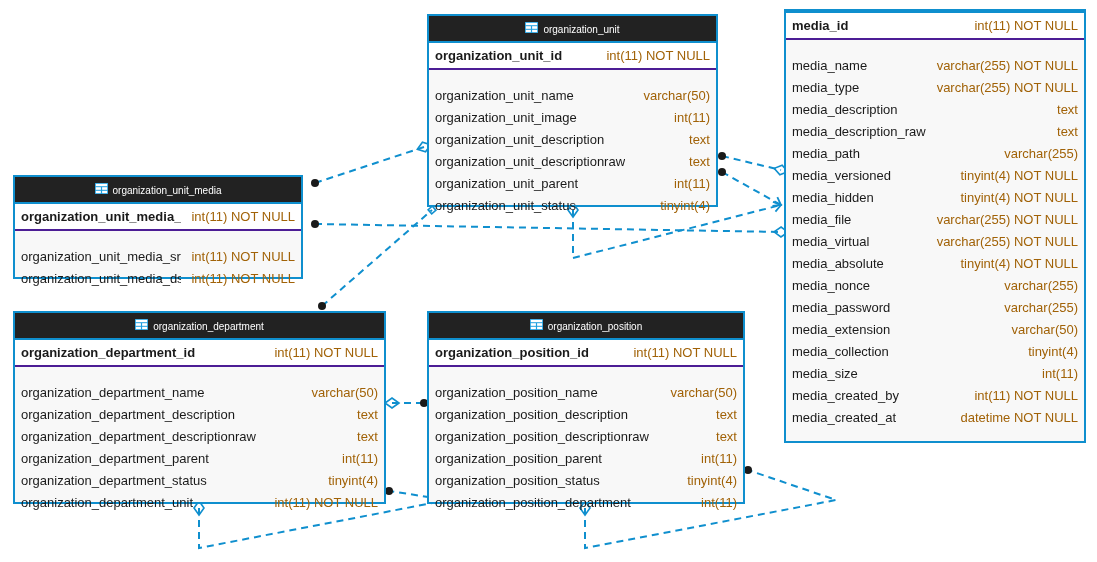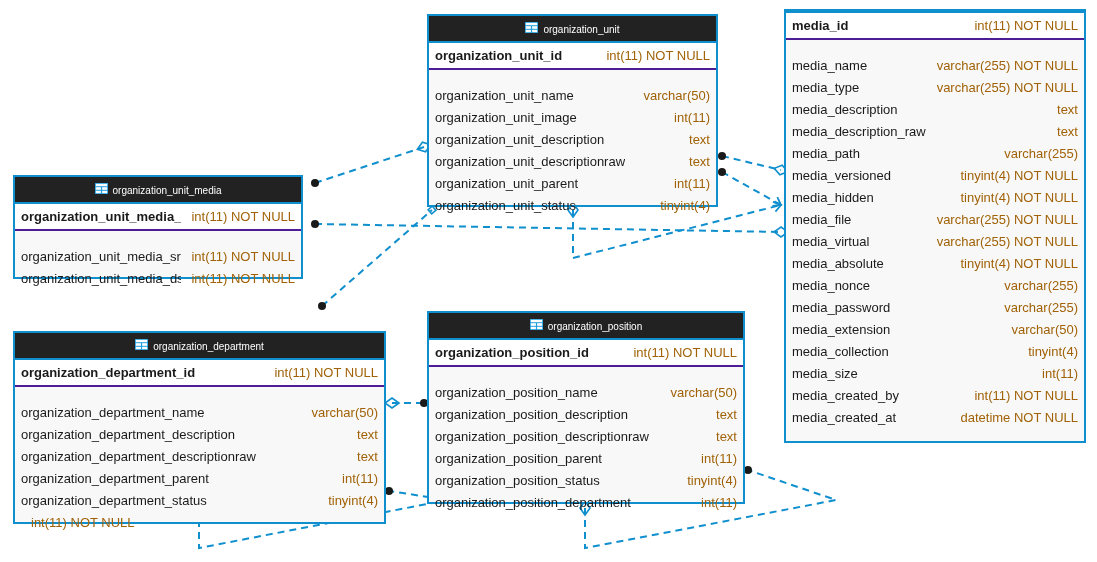--- a/index.html
+++ b/index.html
@@ -263,21 +263,21 @@
           <div class="row">
             <span class="cname">organization_unit_media_src</span>
             <span class="ctype">int(11) NOT NULL</span>
           </div>
           <div class="row">
             <span class="cname">organization_unit_media_dst</span>
             <span class="ctype">int(11) NOT NULL</span>
           </div>
         </div>
       </div>
-      <div class="tbl" style="left: 13px; top: 311px; width: 373px; height: 193px; margin-top: 20px;">
+      <div class="tbl" style="left: 13px; top: 311px; width: 373px; height: 193px;">
         <div class="tbl-head"><span class="tbl-icon"><svg viewBox="0 0 13 11" xmlns="http://www.w3.org/2000/svg">
               <rect x="0" y="0" width="13" height="11" fill="#1f9fe0"></rect>
               <rect x="0.8" y="0.8" width="11.4" height="2.4" fill="#ffffff"></rect>
               <rect x="0.8" y="4.2" width="5.1" height="2.6" fill="#ffffff"></rect>
               <rect x="7.1" y="4.2" width="5.1" height="2.6" fill="#ffffff"></rect>
               <rect x="0.8" y="7.8" width="5.1" height="2.4" fill="#ffffff"></rect>
               <rect x="7.1" y="7.8" width="5.1" height="2.4" fill="#ffffff"></rect>
             </svg></span><span class="tname">organization_department</span></div>
         <div class="pk-row">
           <div class="row">
@@ -300,20 +300,21 @@
           </div>
           <div class="row">
             <span class="cname">organization_department_parent</span>
             <span class="ctype">int(11)</span>
           </div>
           <div class="row">
             <span class="cname">organization_department_status</span>
             <span class="ctype">tinyint(4)</span>
           </div>
           <div class="row">
+            <span class="cname">organization_department_unit</span>
             <span class="ctype">int(11) NOT NULL</span>
           </div>
         </div>
       </div>
       <div class="tbl" style="left: 427px; top: 311px; width: 318px; height: 193px;">
         <div class="tbl-head"><span class="tbl-icon"><svg viewBox="0 0 13 11" xmlns="http://www.w3.org/2000/svg">
               <rect x="0" y="0" width="13" height="11" fill="#1f9fe0"></rect>
               <rect x="0.8" y="0.8" width="11.4" height="2.4" fill="#ffffff"></rect>
               <rect x="0.8" y="4.2" width="5.1" height="2.6" fill="#ffffff"></rect>
               <rect x="7.1" y="4.2" width="5.1" height="2.6" fill="#ffffff"></rect>

